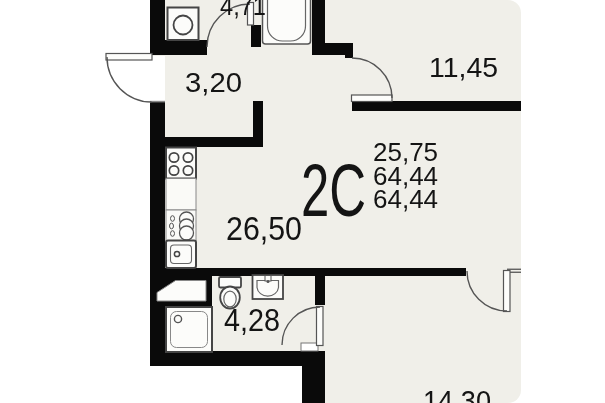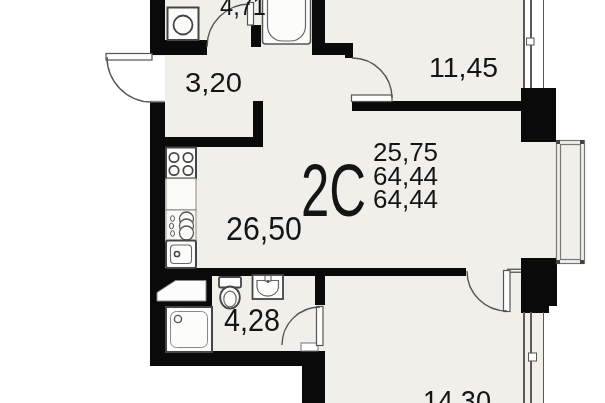--- a/index.html
+++ b/index.html
@@ -1,17 +1,17 @@
 <!DOCTYPE html>
 <html><head>
 <meta charset="utf-8">
 <style>
   html,body{margin:0;padding:0;background:#fff;}
-  .stage{position:relative;width:605px;height:403px;background:#ffffff;overflow:hidden;
-         font-family:"Liberation Sans", sans-serif;}
+  .stage{position:relative;width:521px;height:403px;background:#ffffff;overflow:hidden;
+         font-family:"Liberation Sans", sans-serif;border-radius:13px;}
   svg{position:absolute;left:0;top:0;display:block;}
   svg text{font-family:"Liberation Sans", sans-serif;fill:#141414;}
   .wall{fill:#0a0a0a;shape-rendering:crispEdges;}
   .floor{fill:#f0efe9;}
   .leaf{fill:#fdfdfb;stroke:#555;stroke-width:1.2;}
   .arc{fill:none;stroke:#555;stroke-width:1.4;}
   .fix{stroke:#454545;fill:#fcfcfa;}
   .fixthin{stroke:#888;fill:#fafaf7;}
   .winline{fill:#5a5a5a;shape-rendering:crispEdges;}
 </style>

